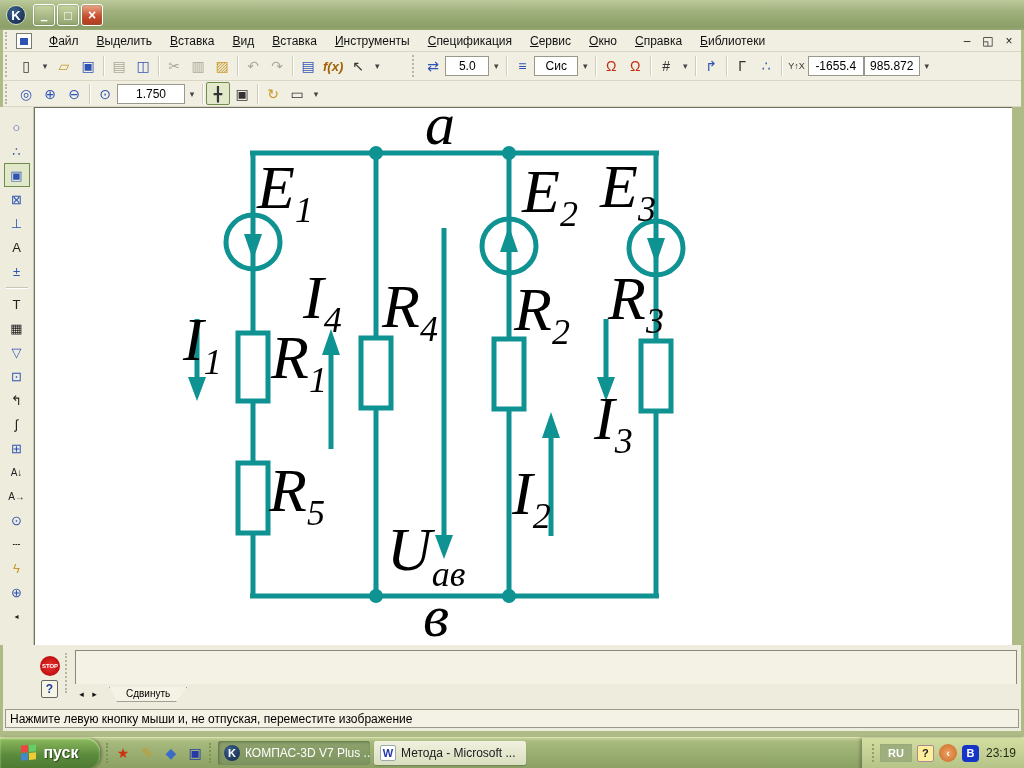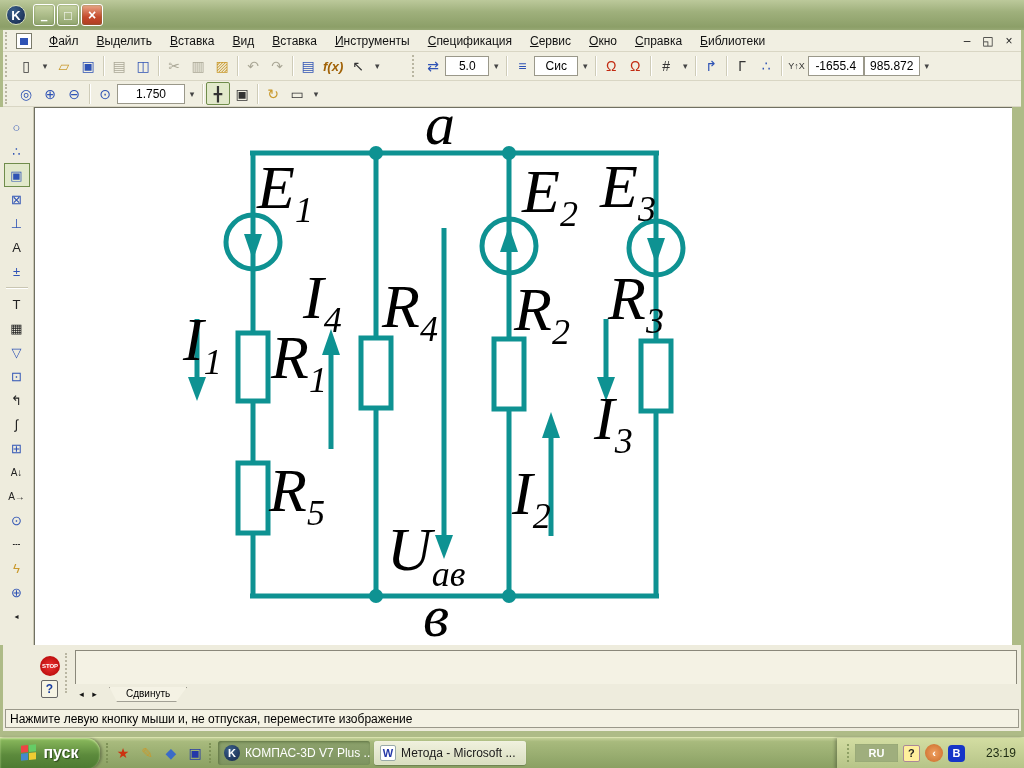--- a/index.html
+++ b/index.html
@@ -119,29 +119,29 @@
   .win-btn.active { background:linear-gradient(#8da26c, #7e9460); box-shadow:inset 1px 1px 3px #5d7242; color:#fff; }
   .win-btn .wicon { width:16px; height:16px; flex:none; display:flex; align-items:center; justify-content:center;
     font-size:11px; font-weight:bold; border-radius:2px; }
   .wicon.tc { background:#2438a8; color:#fff; }
   .wicon.kompas { background:radial-gradient(circle at 35% 30%, #3a5f8a, #14264a); border-radius:50%; color:#fff; }
   .wicon.word { background:#fff; color:#2438a8; border:1px solid #9aa; }
   .taskbar .tspacer { flex:1; }
   .tray { height:31px; background:linear-gradient(#d3dda2, #b5c387); display:flex; align-items:center;
     gap:5px; padding:0 8px 0 10px; box-shadow:-2px 0 3px rgba(0,0,0,.25); }
   .tray-grip { width:3px; height:18px; border-left:2px dotted #8ea065; }
-  .lang-ind { width:43px; height:18px; background:#9fae7d; color:#fff; font-size:11px; font-weight:bold;
+  .lang-ind { width:32px; height:18px; background:#9fae7d; color:#fff; font-size:11px; font-weight:bold;
     display:flex; align-items:center; justify-content:center; box-shadow:inset 0 0 1px #6d8050; }
   .tray-q { width:17px; height:17px; background:#ffef9c; border:1px solid #a89; color:#222; font-weight:bold;
     font-size:11px; display:flex; align-items:center; justify-content:center; border-radius:2px; }
   .tray-hide { width:18px; height:18px; border-radius:50%; background:radial-gradient(#f0a060, #c86a28);
     color:#fff; font-weight:bold; display:flex; align-items:center; justify-content:center; font-size:11px; }
   .tray-bt { width:17px; height:17px; border-radius:4px; background:#1535c8; color:#fff; font-size:11px;
     font-weight:bold; display:flex; align-items:center; justify-content:center; }
-  .clock { font-size:12px; color:#1d2a12; margin-left:16px;text-align:right; }
+  .clock { font-size:12px; color:#1d2a12; margin-left:2px;text-align:right; }
 </style>
 </head>
 <body>
 
 <div id="app">
 
   <div class="titlebar">
     <div class="app-icon">K</div>
     <div class="tb-btns">
       <div class="tb-btn min">

